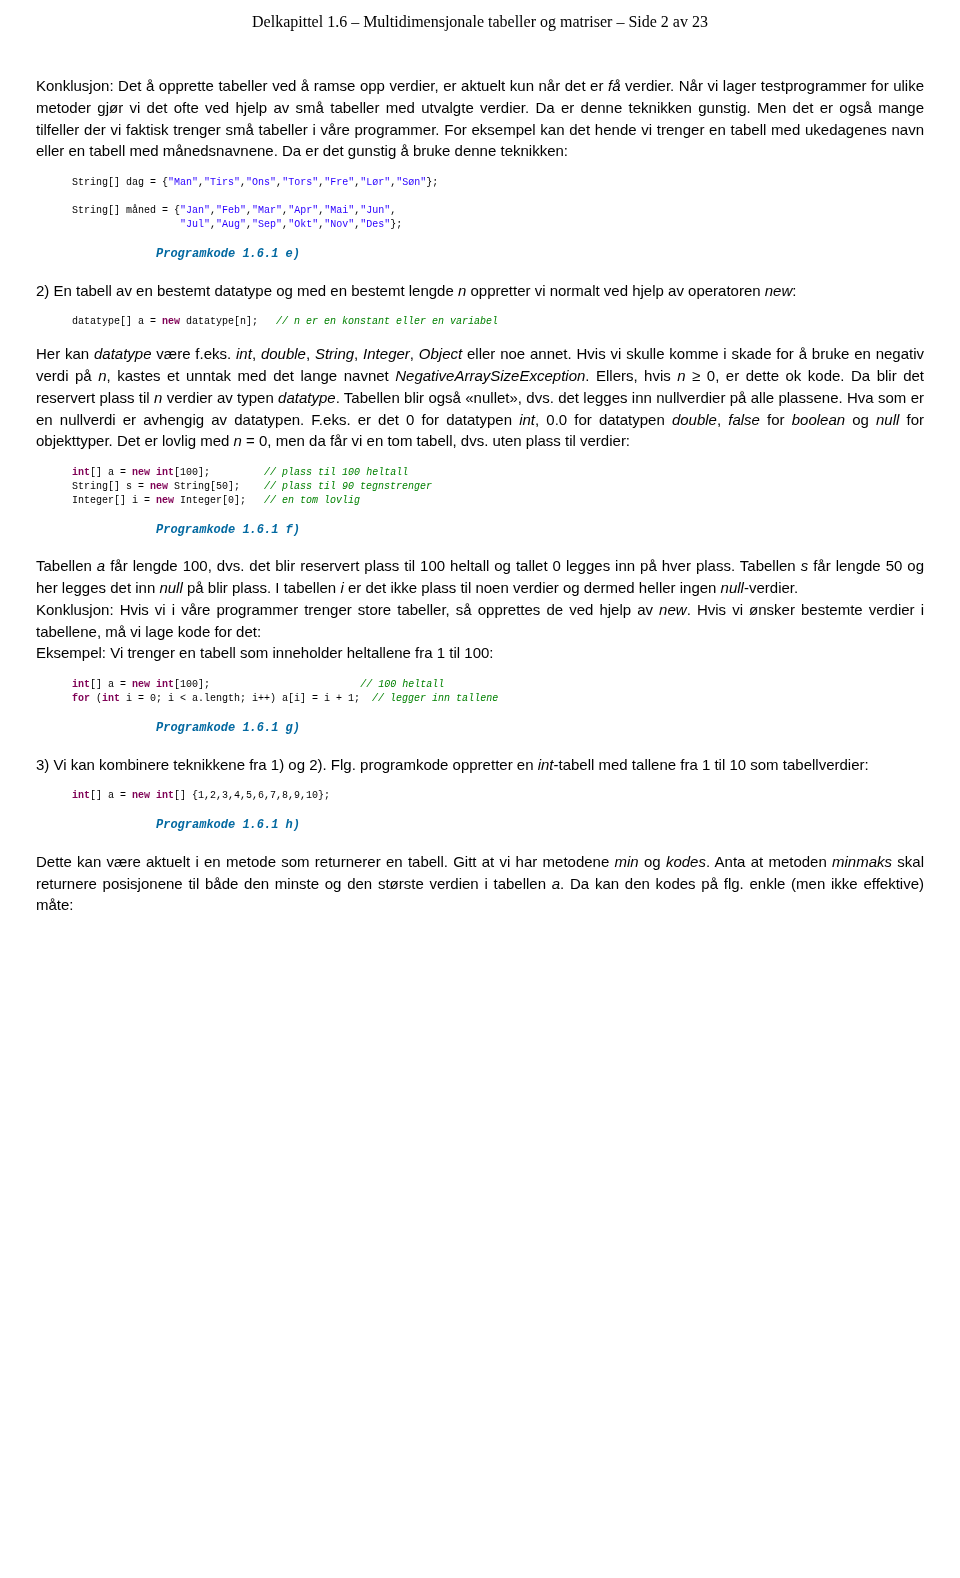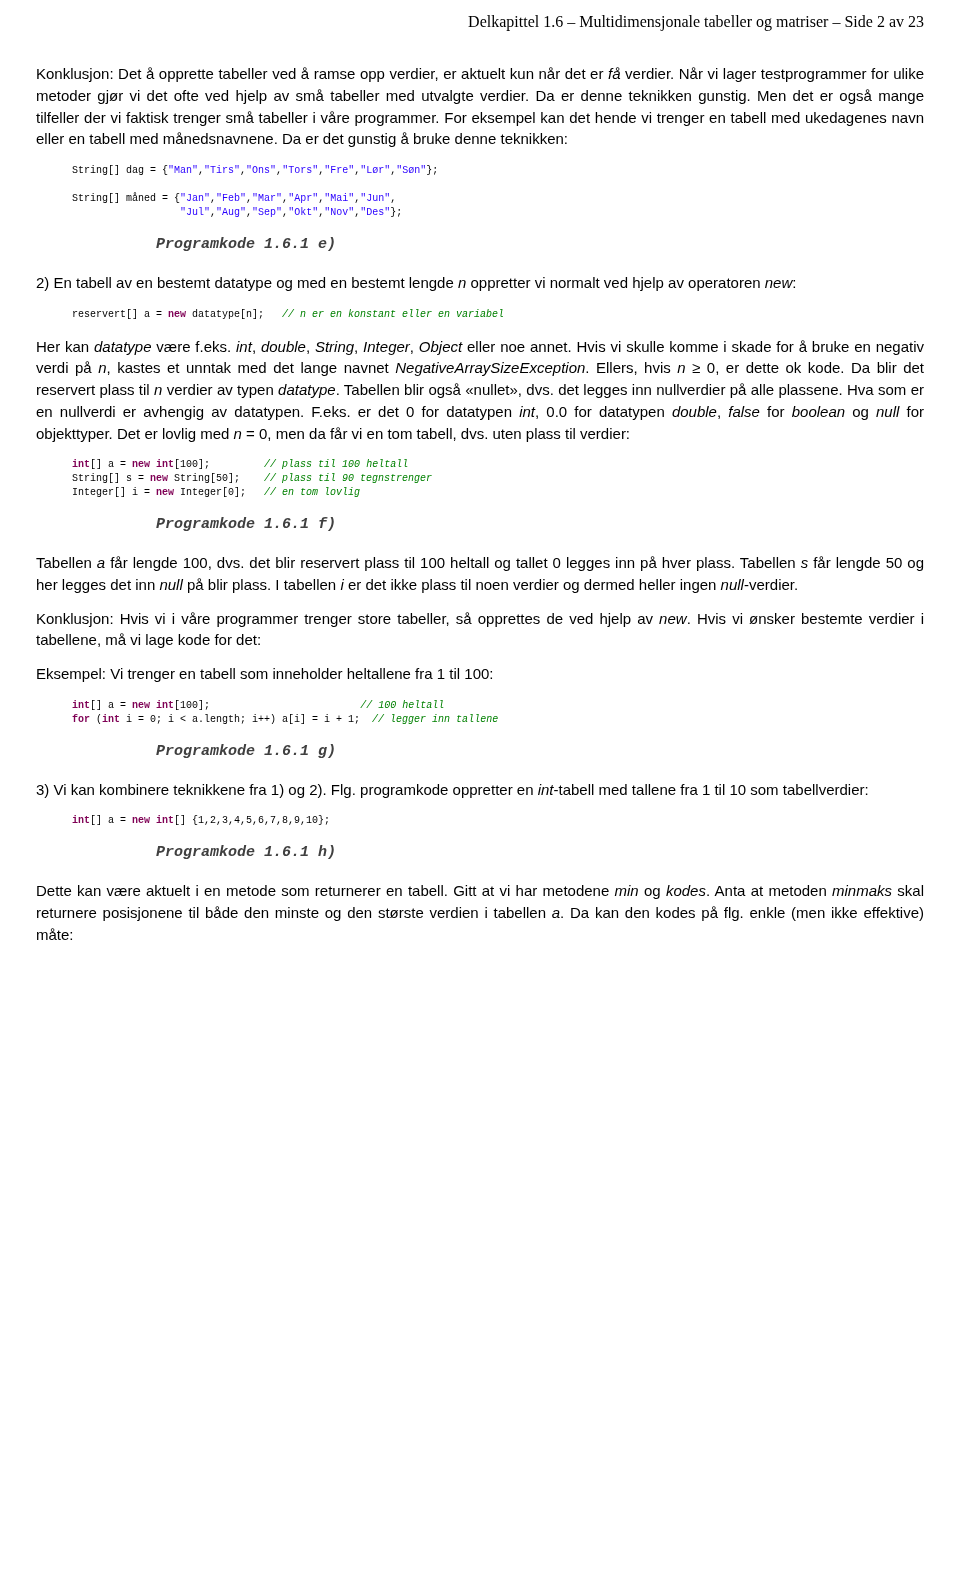--- a/index.html
+++ b/index.html
@@ -8,63 +8,63 @@
     line-height: 1.45;
     color: #000;
     background: #fff;
     margin: 0;
     padding: 10px 36px 24px 36px;
     text-align: justify;
   }
   .header {
     font-family: Georgia, 'Times New Roman', serif;
     font-size: 16px;
-    text-align: right;
-    margin-bottom: 30px;
+    text-align: center;
+    margin-bottom: 42px;
   }
   .code {
     font-family: Consolas, 'Courier New', monospace;
     font-size: 10px;
     white-space: pre;
     margin: 14px 0 14px 24px;
     text-align: left;
     line-height: 1.4;
   }
   .caption {
     font-family: Consolas, 'Courier New', monospace;
-    font-size: 15px;
+    font-size: 12px;
     font-style: italic;
     font-weight: bold;
-    color: #404040;
+    color: #0369a1;
     margin: 12px 0 16px 120px;
     text-align: left;
   }
   .kw { color: #7f0055; font-weight: bold; }
   .str { color: #2a00ff; }
   .cm { color: #008000; font-style: italic; }
-  p { margin: 12px 0; }
+  p { margin: 0 0; }
   em { font-style: italic; }
 </style>
 </head>
 <body>
 
 <div class="header">Delkapittel 1.6 – Multidimensjonale tabeller og matriser – Side 2 av 23</div>
 
 <p><span>Konklusjon: Det å opprette tabeller ved å ramse opp verdier, er aktuelt kun når det er </span><em>få</em><span> verdier. Når vi lager testprogrammer for ulike metoder gjør vi det ofte ved hjelp av små tabeller med utvalgte verdier. Da er denne teknikken gunstig. Men det er også mange tilfeller der vi faktisk trenger små tabeller i våre programmer. For eksempel kan det hende vi trenger en tabell med ukedagenes navn eller en tabell med månedsnavnene. Da er det gunstig å bruke denne teknikken:</span></p>
 
 <div class="code"><span>  String[] dag = {</span><span class="str">"Man"</span><span>,</span><span class="str">"Tirs"</span><span>,</span><span class="str">"Ons"</span><span>,</span><span class="str">"Tors"</span><span>,</span><span class="str">"Fre"</span><span>,</span><span class="str">"Lør"</span><span>,</span><span class="str">"Søn"</span><span>};</span>
 
 <span>  String[] måned = {</span><span class="str">"Jan"</span><span>,</span><span class="str">"Feb"</span><span>,</span><span class="str">"Mar"</span><span>,</span><span class="str">"Apr"</span><span>,</span><span class="str">"Mai"</span><span>,</span><span class="str">"Jun"</span><span>,</span>
 <span>                    </span><span class="str">"Jul"</span><span>,</span><span class="str">"Aug"</span><span>,</span><span class="str">"Sep"</span><span>,</span><span class="str">"Okt"</span><span>,</span><span class="str">"Nov"</span><span>,</span><span class="str">"Des"</span><span>};</span></div>
 
 <div class="caption">Programkode 1.6.1 e)</div>
 
 <p><span>2)  En tabell av en bestemt datatype og med en bestemt lengde </span><em>n</em><span> oppretter vi normalt ved hjelp av operatoren </span><em>new</em><span>:</span></p>
 
-<div class="code"><span>  reservert[] a = </span><span class="kw">new</span><span> datatype[n];   </span><span class="cm">// n er en konstant eller en variabel</span></div>
+<div class="code"><span>  datatype[] a = </span><span class="kw">new</span><span> datatype[n];   </span><span class="cm">// n er en konstant eller en variabel</span></div>
 
 <p><span>Her kan </span><em>datatype</em><span> være f.eks. </span><em>int</em><span>, </span><em>double</em><span>, </span><em>String</em><span>, </span><em>Integer</em><span>, </span><em>Object</em><span> eller noe annet. Hvis vi skulle komme i skade for å bruke en negativ verdi på </span><em>n</em><span>, kastes et unntak med det lange navnet </span><em>NegativeArraySizeException</em><span>. Ellers, hvis </span><em>n</em><span> ≥ 0, er dette ok kode. Da blir det reservert plass til </span><em>n</em><span> verdier av typen </span><em>datatype</em><span>. Tabellen blir også «nullet», dvs. det legges inn nullverdier på alle plassene. Hva som er en nullverdi er avhengig av datatypen. F.eks. er det 0 for datatypen </span><em>int</em><span>, 0.0 for datatypen </span><em>double</em><span>, </span><em>false</em><span> for </span><em>boolean</em><span> og </span><em>null</em><span> for objekttyper. Det er lovlig med </span><em>n</em><span> = 0, men da får vi en tom tabell, dvs. uten plass til verdier:</span></p>
 
 <div class="code"><span>  </span><span class="kw">int</span><span>[] a = </span><span class="kw">new</span><span> </span><span class="kw">int</span><span>[100];         </span><span class="cm">// plass til 100 heltall</span>
 <span>  String[] s = </span><span class="kw">new</span><span> String[50];    </span><span class="cm">// plass til 90 tegnstrenger</span>
 <span>  Integer[] i = </span><span class="kw">new</span><span> Integer[0];   </span><span class="cm">// en tom lovlig</span></div>
 
 <div class="caption">Programkode 1.6.1 f)</div>
 
 <p><span>Tabellen </span><em>a</em><span> får lengde 100, dvs. det blir reservert plass til 100 heltall og tallet 0 legges inn på hver plass. Tabellen </span><em>s</em><span> får lengde 50 og her legges det inn </span><em>null</em><span> på blir plass. I tabellen </span><em>i</em><span> er det ikke plass til noen verdier og dermed heller ingen </span><em>null</em><span>-verdier.</span></p>

